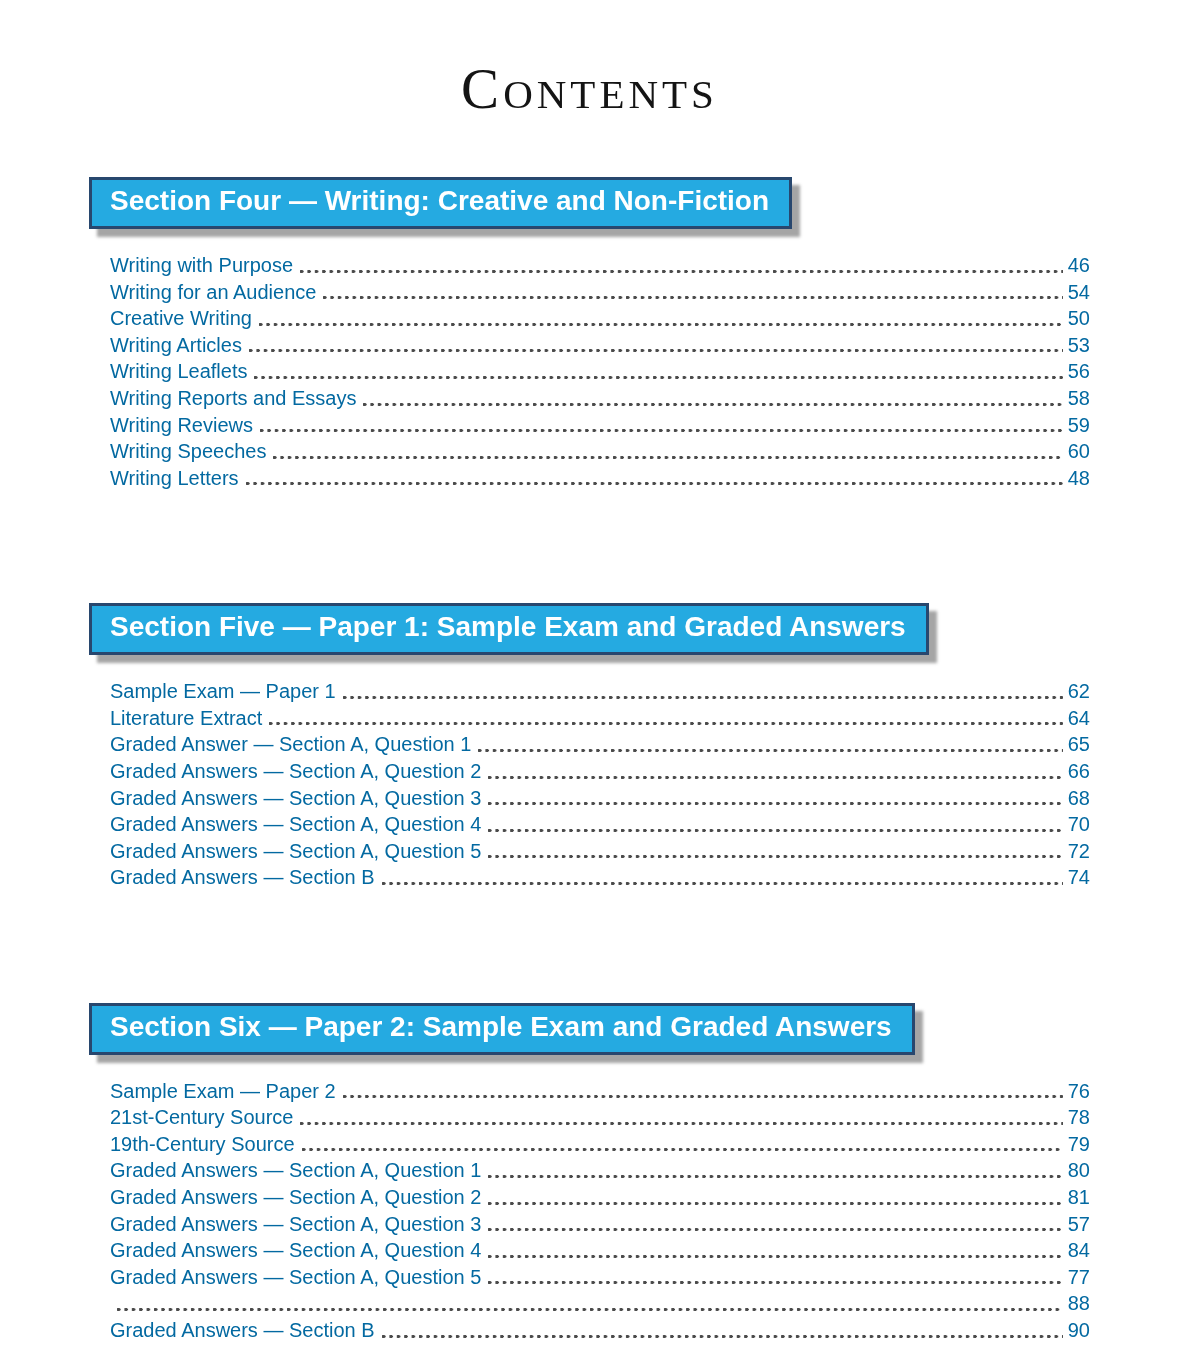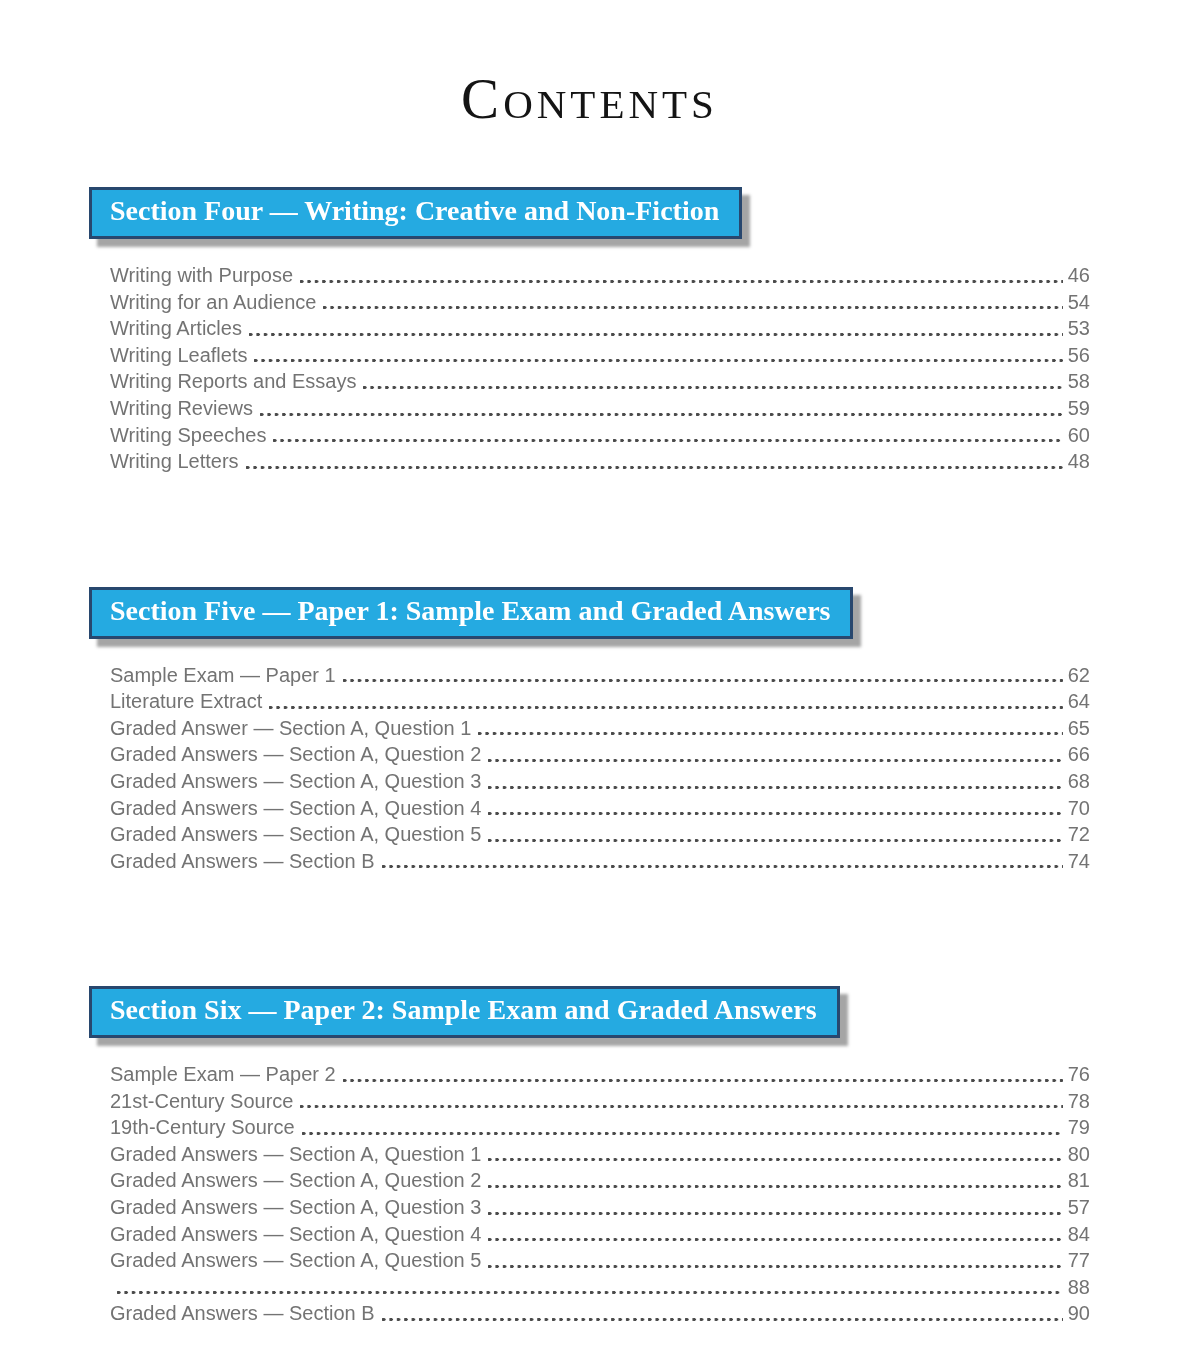--- a/index.html
+++ b/index.html
@@ -13,21 +13,21 @@
     overflow: hidden;
     font-family: "Liberation Sans", sans-serif;
     color: #3f3f3f;
   }
   .page {
     box-sizing: border-box;
     width: 1200px;
     padding: 0 110px 0 89px;
   }
   .title {
-    margin: 14px;
+    margin: 4px;
     padding-top: 56px;
     text-align: center;
     font-family: "Liberation Serif", serif;
     font-weight: normal;
     color: #141414;
     font-size: 41px;
     letter-spacing: 4px;
     line-height: 1.2;
   }
   .title .cap {
@@ -39,39 +39,39 @@
   .toc-section + .toc-section { margin-top: 112px; }
 
   .section-header {
     display: inline-block;
     background: #25aae1;
     border: 3px solid #28476e;
     box-shadow: 8px 8px 3px #a5a5a5;
     padding: 2px 20px 6px 18px;
   }
   .section-header .heading-text {
-    font-family: Liberation Serif, serif;
+    font-family: Liberation Sans, sans-serif;
     font-weight: bold;
     font-size: 28px;
     line-height: 1.35;
     color: #ffffff;
     white-space: nowrap;
   }
 
   .toc-list {
     margin-top: 23px;
     padding-left: 21px;
   }
   .toc-row {
     display: flex;
     align-items: baseline;
     font-size: 20px;
     line-height: 26.6px;
     height: 26.6px;
-    color: #737373;
+    color: #0369a1;
   }
   .toc-label {
     white-space: nowrap;
   }
   .toc-dots {
     flex: 1 1 auto;
     align-self: flex-end;
     height: 7px;
     margin: 0 5px 4px 7px;
     background-image: radial-gradient(circle at 1.7px 3.5px, #4a4a4a 1.55px, transparent 1.95px);
@@ -94,20 +94,25 @@
             <span class="toc-label">Writing with Purpose</span>
             <span class="toc-dots"></span>
             <span class="toc-page">46</span>
           </div>
           <div class="toc-row">
             <span class="toc-label">Writing for an Audience</span>
             <span class="toc-dots"></span>
             <span class="toc-page">54</span>
           </div>
           <div class="toc-row">
+            <span class="toc-label">Creative Writing</span>
+            <span class="toc-dots"></span>
+            <span class="toc-page">50</span>
+          </div>
+          <div class="toc-row">
             <span class="toc-label">Writing Articles</span>
             <span class="toc-dots"></span>
             <span class="toc-page">53</span>
           </div>
           <div class="toc-row">
             <span class="toc-label">Writing Leaflets</span>
             <span class="toc-dots"></span>
             <span class="toc-page">56</span>
           </div>
           <div class="toc-row">

